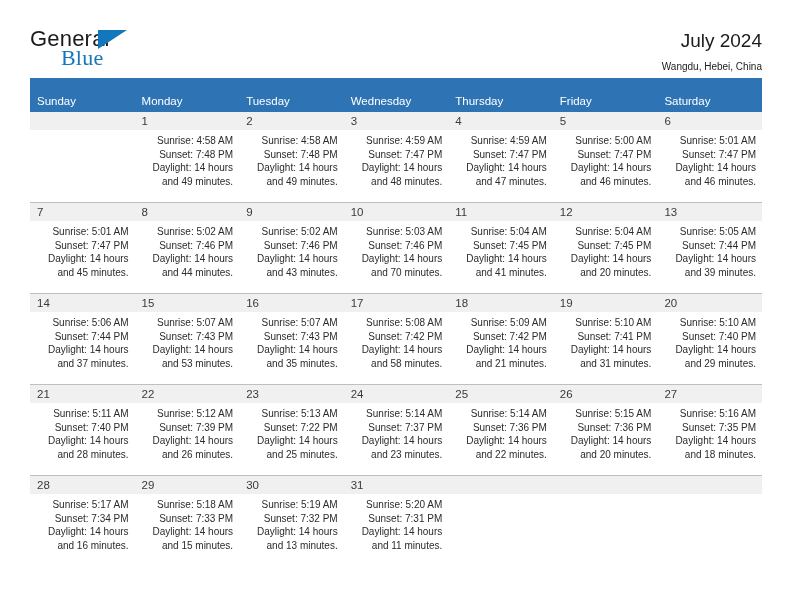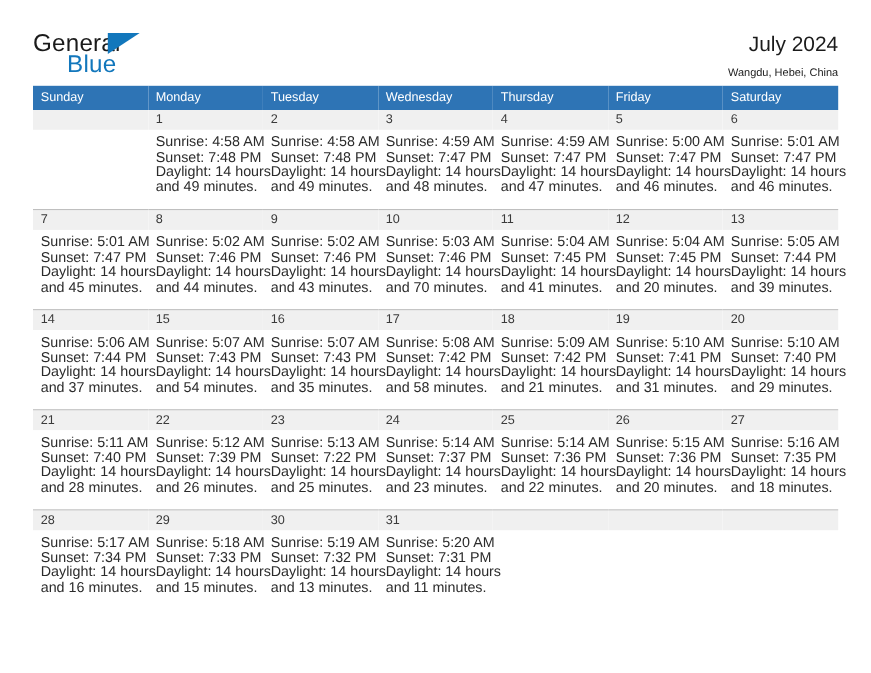--- a/index.html
+++ b/index.html
@@ -55,20 +55,21 @@
     border-left: 29px solid #1277bc;
     border-bottom: 19px solid transparent;
   }
   .brand-blue {
     position: absolute;
     top: 19px;
     left: 31px;
     font-size: 22px;
     color: #1277bc;
     letter-spacing: 0.2px;
+    font-family: Liberation Serif, serif;
   }
 
   .titles {
     text-align: right;
     padding-top: 2px;
   }
   .cal-title {
     font-size: 19px;
     color: #1b1b1b;
     font-weight: normal;
@@ -90,21 +91,21 @@
     margin-top: 6px;
   }
   .calendar col { width: 104.57px; }
 
   thead th {
     background: #2e74b5;
     color: #ffffff;
     font-size: 11.5px;
     font-weight: normal;
     text-align: left;
-    padding: 5px 0 5px 7px;
+    padding: 17px 0 5px 7px;
     height: 19px;
     box-sizing: border-box;
   }
 
   tbody td {
     vertical-align: top;
     padding: 0;
     border: 0;
     height: 90px;
   }
@@ -125,21 +126,21 @@
     font-size: 11.5px;
     color: #3a3a3a;
     padding: 3px 0 3px 7px;
     height: 18px;
     box-sizing: border-box;
     line-height: 12px;
   }
   .cell.empty .daynum { background: #f0f0f0; }
   .details {
     padding: 4px 6px 0 7px;
-    font-size: 13px;
+    font-size: 10px;
     line-height: 13.6px;
     color: #2b2b2b;
     text-align: right;
   }
   .details div { white-space: nowrap; }
 </style>
 </head>
 <body>
 
 <div class="page">
@@ -342,21 +343,21 @@
               </div>
             </div>
           </td>
           <td>
             <div class="cell">
               <div class="daynum">15</div>
               <div class="details">
                 <div>Sunrise: 5:07 AM</div>
                 <div>Sunset: 7:43 PM</div>
                 <div>Daylight: 14 hours</div>
-                <div>and 54 minutes.</div>
+                <div>and 53 minutes.</div>
               </div>
             </div>
           </td>
           <td>
             <div class="cell">
               <div class="daynum">16</div>
               <div class="details">
                 <div>Sunrise: 5:07 AM</div>
                 <div>Sunset: 7:43 PM</div>
                 <div>Daylight: 14 hours</div>

